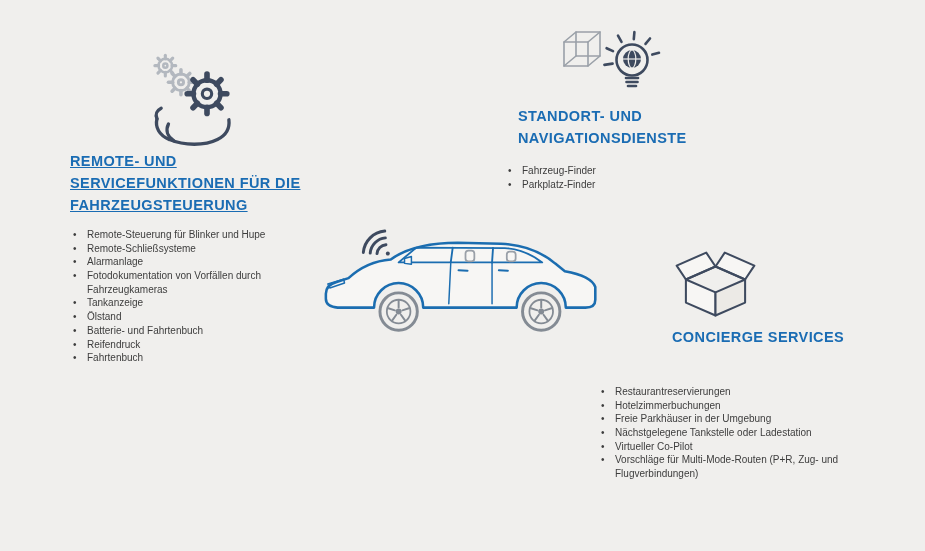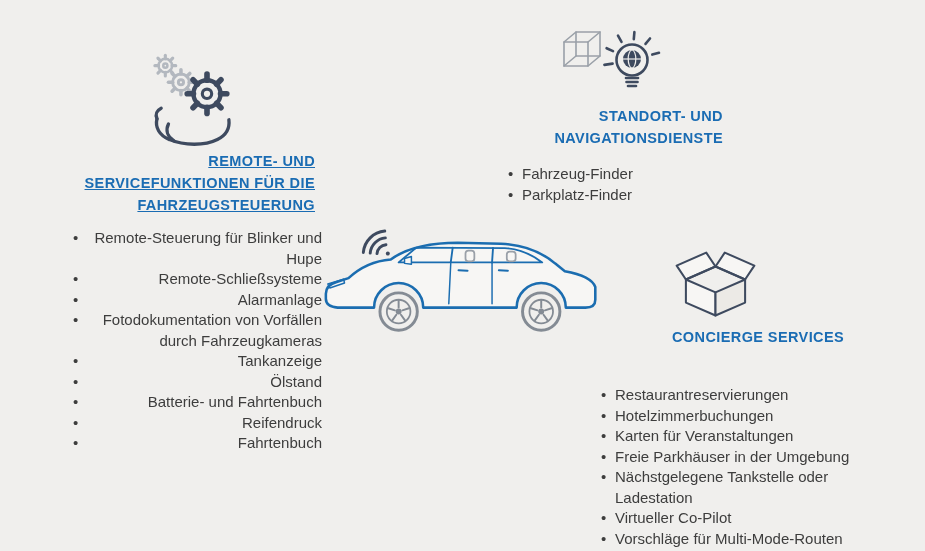--- a/index.html
+++ b/index.html
@@ -9,23 +9,23 @@
     --icon:#3e4a5f;
     --icon_muted:#b3b8bf;
     --car:#1b6db0;
     --wheel:#848b94;
   }
   *{box-sizing:border-box;margin:0;padding:0;}
   html,body{background:var(--bg);font-family:"Liberation Sans",sans-serif;}
   .canvas{position:relative;width:925px;height:551px;background:var(--bg);overflow:hidden;}
   .abs{position:absolute;}
   .heading{color:var(--heading);font-size:14.5px;font-weight:700;letter-spacing:.4px;line-height:1.5;text-align:center;}
-  .center{text-align:right;}
+  .center{text-align:left;}
   .nowrap{white-space:nowrap;}
-  .bullets{list-style:none;color:var(--text);font-size:15px;line-height:1.37;}
+  .bullets{list-style:none;color:var(--text);font-size:10px;line-height:1.37;}
   .bullets li{position:relative;padding-left:17px;}
   .bullets li::before{content:"\2022";position:absolute;left:3px;top:0;}
   svg{display:block;}
   .st-icon{stroke:var(--icon);fill:none;stroke-linecap:round;stroke-linejoin:round;}
   .st-muted{stroke:var(--icon_muted);fill:none;stroke-linecap:round;stroke-linejoin:round;}
   .st-gray{stroke:#9aa0a8;fill:none;stroke-linecap:round;stroke-linejoin:round;}
   .st-car{stroke:var(--car);fill:none;stroke-linecap:round;stroke-linejoin:round;}
   .st-wheel{stroke:var(--wheel);fill:none;stroke-linecap:round;}
   .fill-bg{fill:var(--bg);}
   .fill-body{fill:#f7f6f4;}
@@ -87,21 +87,21 @@
         </g>
 
         <g class="st-icon" stroke-width="3.2">
           <path d="M14,66 C12,74 16,82 26,86 C40,92 60,92 72,86 C80,82 84,75 83,67"></path>
           <path d="M30,87 C24,83 22,77 25,71"></path>
           <path d="M14,66 C12,62 14,58 18,56"></path>
         </g>
       </svg>
     </div>
     <h2 class="abs heading center" style="left:70px;top:151px;width:245px;text-decoration:underline;">REMOTE- UND SERVICEFUNKTIONEN FÜR DIE FAHRZEUGSTEUERUNG</h2>
-    <ul class="abs bullets" style="left:70px;top:228px;width:252px;text-align:right;">
+    <ul class="abs bullets" style="left:70px;top:228px;width:252px;">
         <li>Remote-Steuerung für Blinker und Hupe</li>
         <li>Remote-Schließsysteme</li>
         <li>Alarmanlage</li>
         <li>Fotodokumentation von Vorfällen durch Fahrzeugkameras</li>
         <li>Tankanzeige</li>
         <li>Ölstand</li>
         <li>Batterie- und Fahrtenbuch</li>
         <li>Reifendruck</li>
         <li>Fahrtenbuch</li>
       </ul>
@@ -162,21 +162,20 @@
           <polygon class="fill-face" points="50,48 82,34 82,59 50,73"></polygon>
 
           <polyline points="18,34 50,20 82,34"></polyline>
         </g>
       </svg>
     </div>
     <h2 class="abs heading nowrap" style="left:672px;top:327px;">CONCIERGE SERVICES</h2>
     <ul class="abs bullets" style="left:598px;top:348px;width:272px;margin-top:37px;">
         <li>Restaurantreservierungen</li>
         <li>Hotelzimmerbuchungen</li>
-        <li>Karten für Veranstaltungen</li>
         <li>Freie Parkhäuser in der Umgebung</li>
         <li>Nächstgelegene Tankstelle oder Ladestation</li>
         <li>Virtueller Co-Pilot</li>
         <li>Vorschläge für Multi-Mode-Routen (P+R, Zug- und Flugverbindungen)</li>
       </ul>
   </section>
 
   <div class="abs" style="left:318px;top:220px;width:295px;height:130px;">
     <svg width="295" height="130" viewBox="0 0 300 130" aria-hidden="true">
       <defs>

